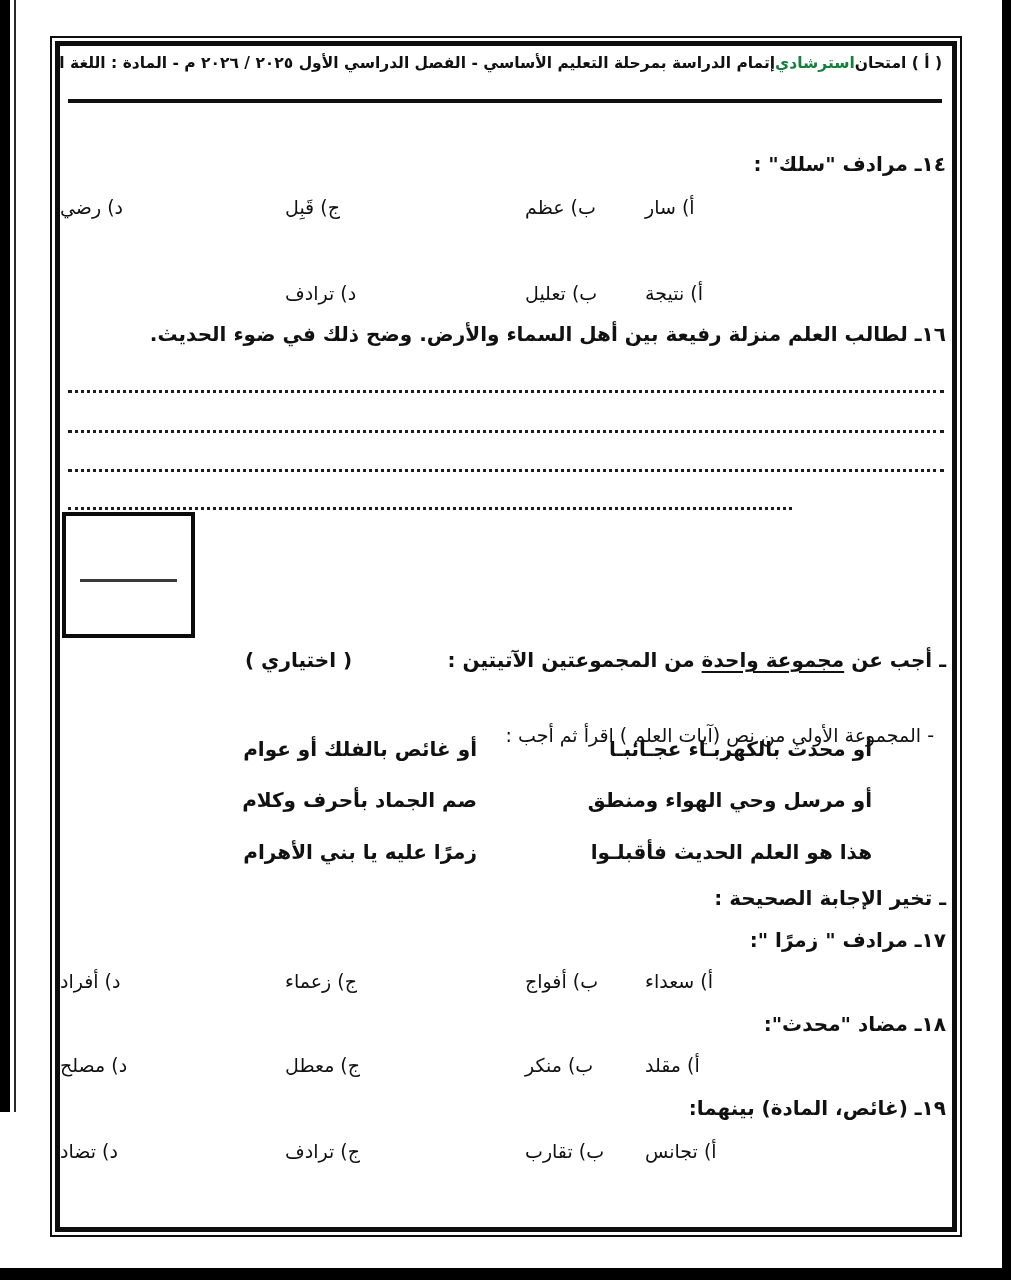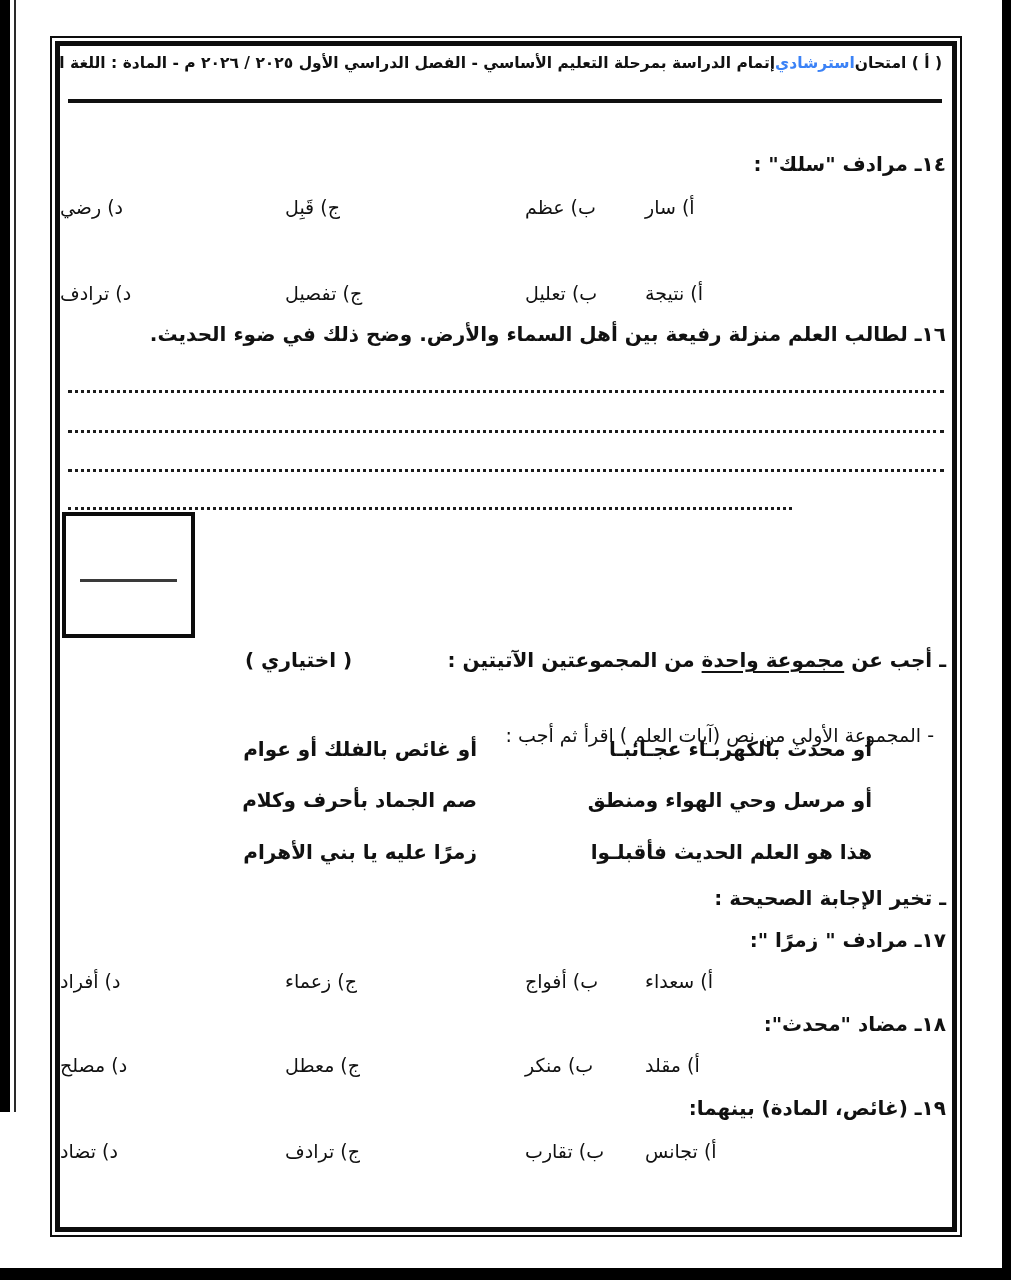--- a/index.html
+++ b/index.html
@@ -58,38 +58,37 @@
 <div class="band-bottom"></div>
 
 <div class="page">
 
   <div class="watermark">
     
   </div>
 
   <div class="layer header-row">
     <span>( أ ) امتحان </span>
-    <span style="color: #3b82f6;">استرشادي</span>
+    <span style="color: #15803d;">استرشادي</span>
     <span> إتمام الدراسة بمرحلة التعليم الأساسي - الفصل الدراسي الأول ٢٠٢٥ / ٢٠٢٦ م  -  المادة : اللغة العربية</span>
 
   </div>
   <div class="layer header-rule"></div>
 
   <div class="layer q-title" style="top:106px">١٤ـ مرادف "سلك" :</div>
   <div class="layer opts" style="top:150px">
     <span>أ) سار</span>
     <span>ب) عظم</span>
     <span>ج) قَبِل</span>
     <span>د) رضي</span>
   </div>
 
   <div class="layer opts" style="top:236px">
     <span>أ) نتيجة</span>
     <span>ب) تعليل</span>
-    <span>ج) تفصيل</span>
     <span>د) ترادف</span>
   </div>
 
   <div class="layer q-title" style="top:276px">١٦ـ لطالب العلم منزلة رفيعة بين أهل السماء والأرض. وضح ذلك في ضوء الحديث.</div>
 
   <div class="layer dots" style="top:340px"></div>
   <div class="layer dots" style="top:380px"></div>
   <div class="layer dots" style="top:419px"></div>
   <div class="layer dots short" style="top:457px"></div>
 

